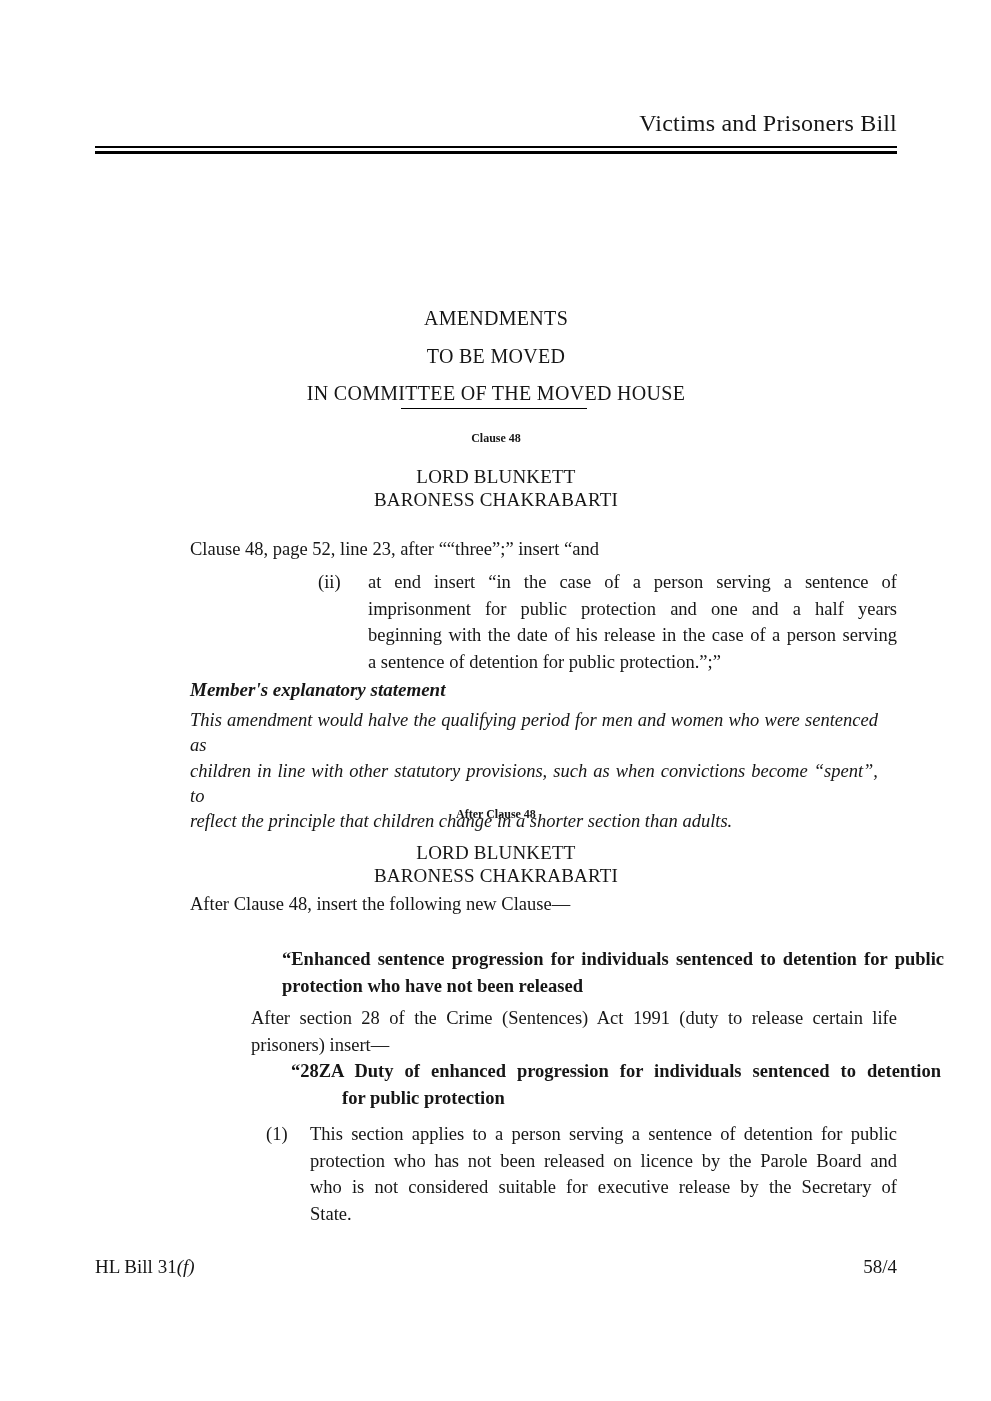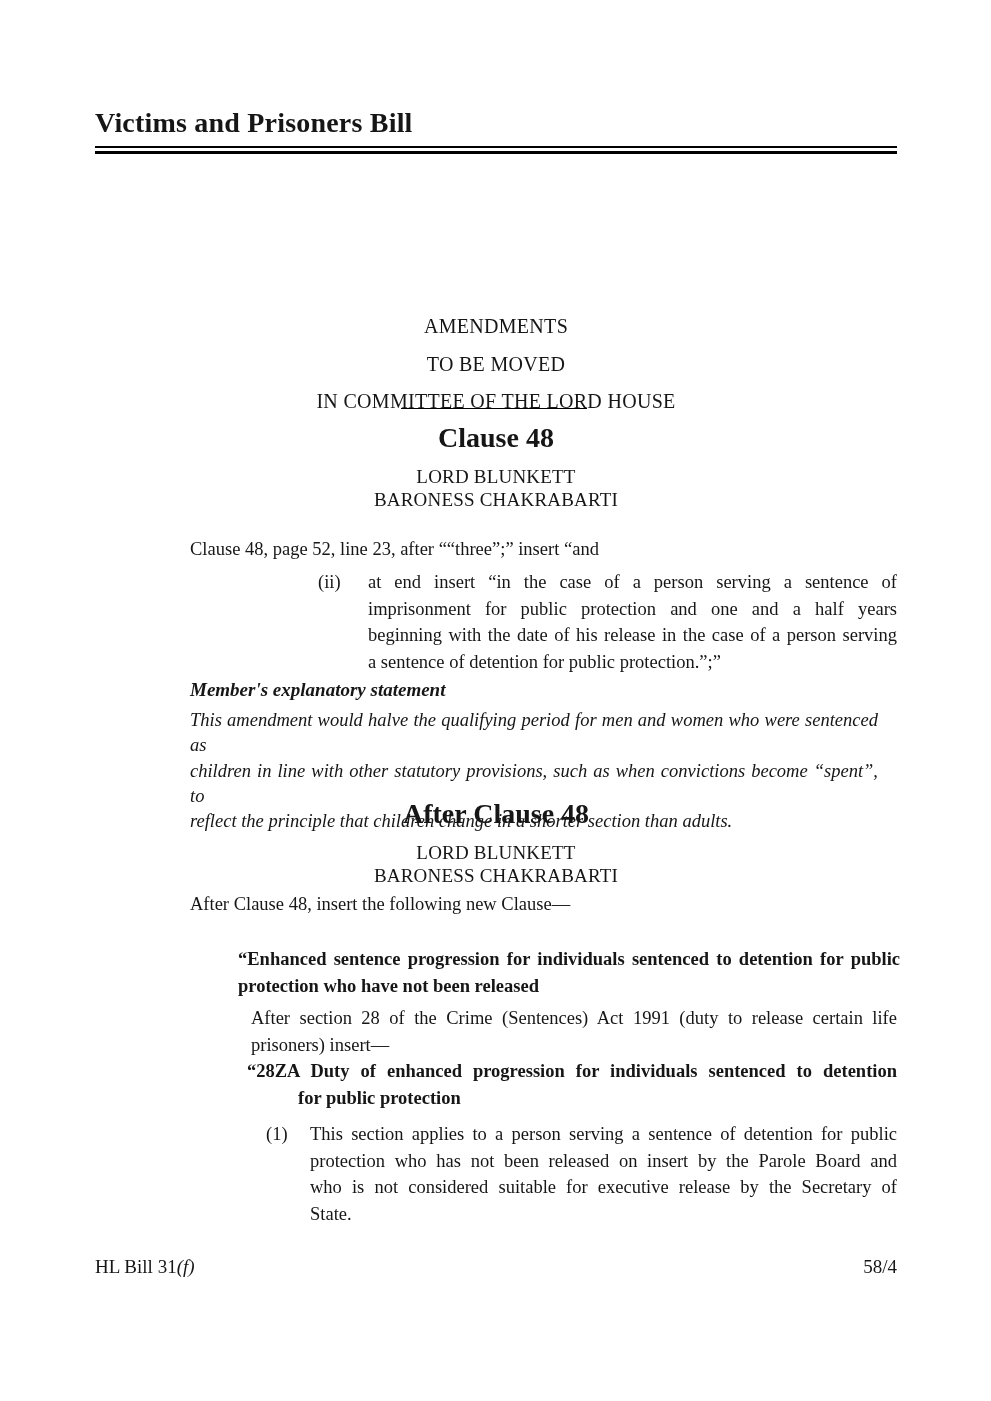--- a/index.html
+++ b/index.html
@@ -13,50 +13,49 @@
     height: 1401px;
     background: #ffffff;
     color: #161616;
     font-family: "Liberation Serif", serif;
     overflow: hidden;
   }
   .abs { position: absolute; }
 
   .bill-title {
     left: 95px; top: 104px; width: 802px;
-    text-align: left;
-    font-size: 28px; font-weight: bold;
+    text-align: right;
+    font-size: 24px; font-weight: normal;
     line-height: 38px;
     letter-spacing: 0.2px;
   }
   .double-rule {
     left: 95px; top: 146px; width: 802px;
     height: 3px;
     border-top: 2px solid #000;
     border-bottom: 3px solid #000;
   }
 
   .center-heads {
     left: 95px; top: 300px; width: 802px;
     text-align: center;
     font-size: 20px;
     line-height: 37.5px;
     letter-spacing: 0.3px;
-    margin-top: 8px;
   }
   .short-rule {
     left: 401px; top: 408px; width: 186px;
     height: 0;
     border-top: 1.5px solid #000;
   }
 
   .clause-head {
     left: 95px; width: 802px;
     text-align: center;
-    font-size: 28px; font-weight: bold;
+    font-size: 12px; font-weight: bold;
     line-height: 28px;
   }
   .sponsors {
     left: 95px; width: 802px;
     text-align: center;
     font-size: 19px;
     line-height: 22.5px;
     letter-spacing: 0.2px;
   }
 
@@ -80,42 +79,42 @@
     left: 190px; width: 688px;
     font-style: italic;
     font-size: 18.5px; line-height: 25.3px;
   }
   .expl-title {
     left: 190px; width: 688px;
     font-style: italic; font-weight: bold;
     font-size: 19px; line-height: 25px;
   }
 
-  .bold { font-weight: bold; }
+  .bold { font-weight: bold; margin-left: 44px; }
 
   .footer {
     left: 95px; top: 1254px; width: 802px;
     display: flex;
     justify-content: space-between;
     font-size: 19px; line-height: 26px; gap: 48px;
   }
   .footer .ital { font-style: italic; }
 </style>
 </head>
 <body>
 
 <div class="page">
 
   <div class="abs bill-title">Victims and Prisoners Bill</div>
   <div class="abs double-rule"></div>
 
   <div class="abs center-heads">
     <div>AMENDMENTS</div>
     <div>TO BE MOVED</div>
-    <div>IN COMMITTEE OF THE LORD HOUSE</div>
+    <div>IN COMMITTEE OF THE MOVED HOUSE</div>
   </div>
   <div class="abs short-rule"></div>
 
   <div class="abs clause-head" style="top:424px;">Clause 48</div>
 
   <div class="abs sponsors" style="top:466px;">
     <div>LORD BLUNKETT</div>
     <div>BARONESS CHAKRABARTI</div>
   </div>
 
@@ -156,21 +155,21 @@
   </div>
 
   <div class="abs body-text bold" style="left:247px; top:1058px; width:650px; line-height:27px;">
     <div class="jline">“28ZA Duty of enhanced progression for individuals sentenced to detention</div>
     <div class="lline" style="margin-left:51px;">for public protection</div>
   </div>
 
   <div class="abs item-label" style="left:266px; top:1121px; width:40px;">(1)</div>
   <div class="abs body-text" style="left:310px; top:1121px; width:587px;">
     <div class="jline">This section applies to a person serving a sentence of detention for public</div>
-    <div class="jline">protection who has not been released on insert by the Parole Board and</div>
+    <div class="jline">protection who has not been released on licence by the Parole Board and</div>
     <div class="jline">who is not considered suitable for executive release by the Secretary of</div>
     <div class="lline">State.</div>
   </div>
 
   <div class="abs footer">
     <div>
       <span>HL Bill 31</span><span class="ital">(f)</span>
     </div>
     <div>58/4</div>
   </div>

